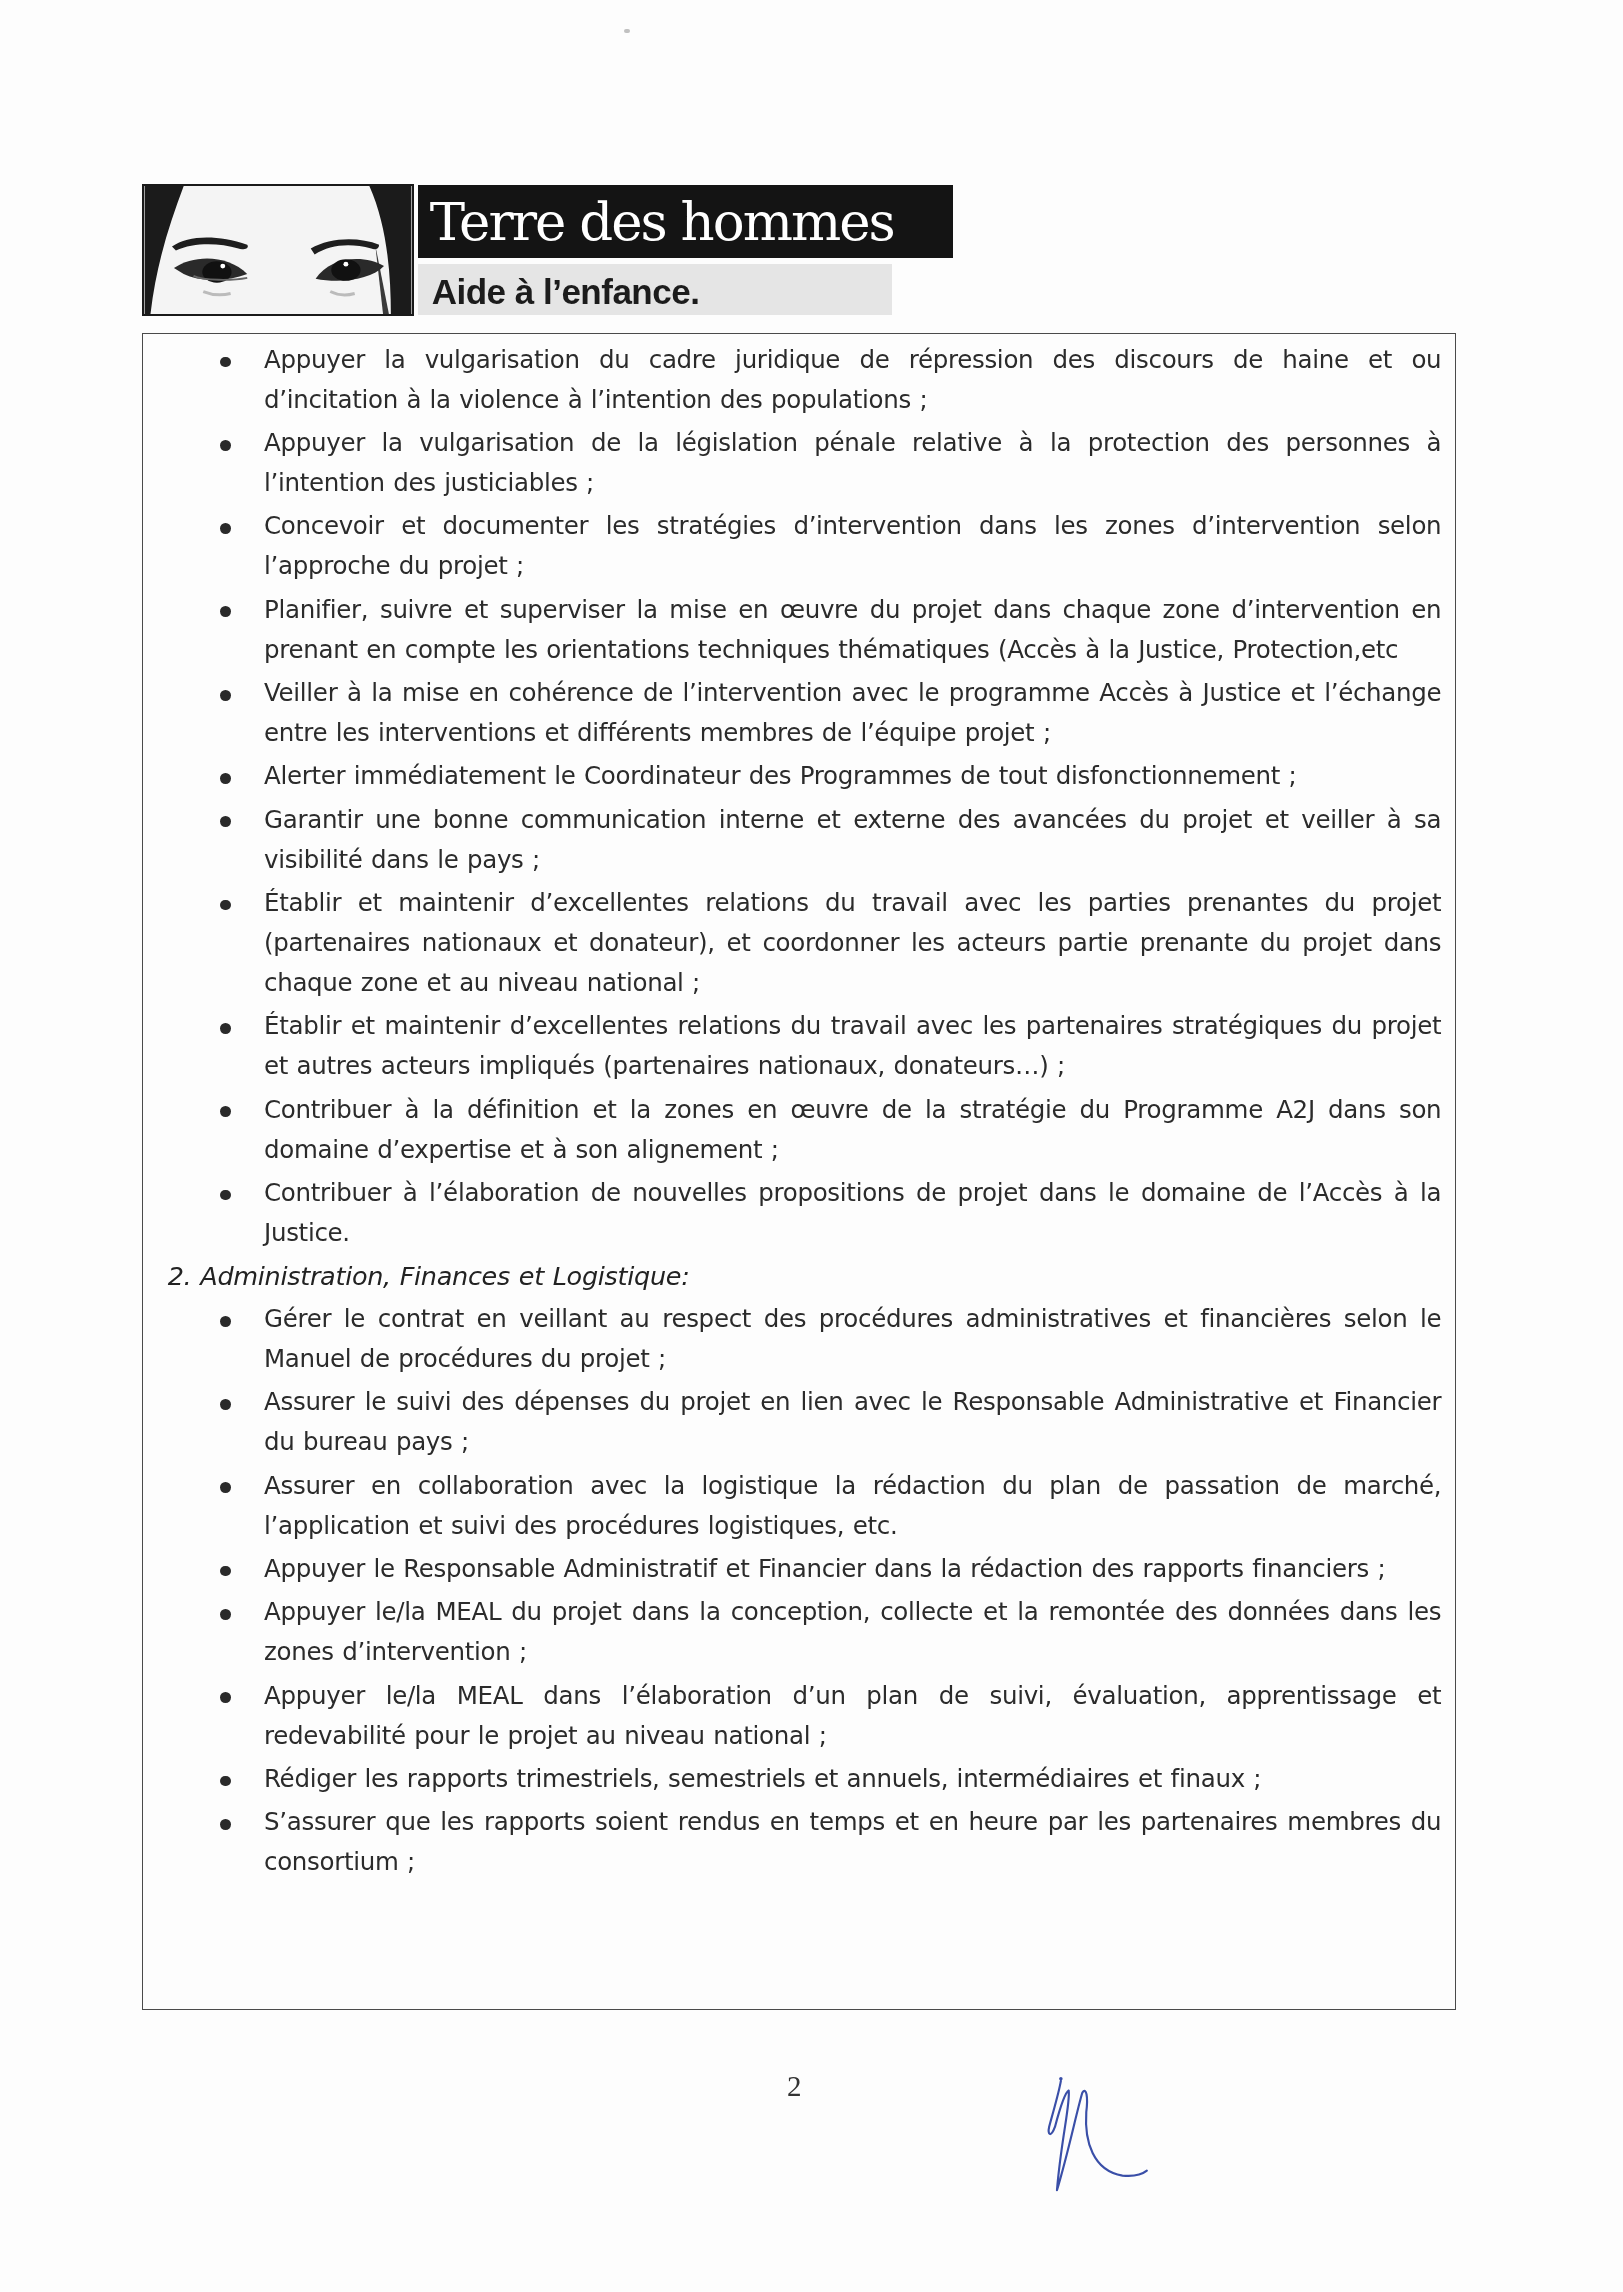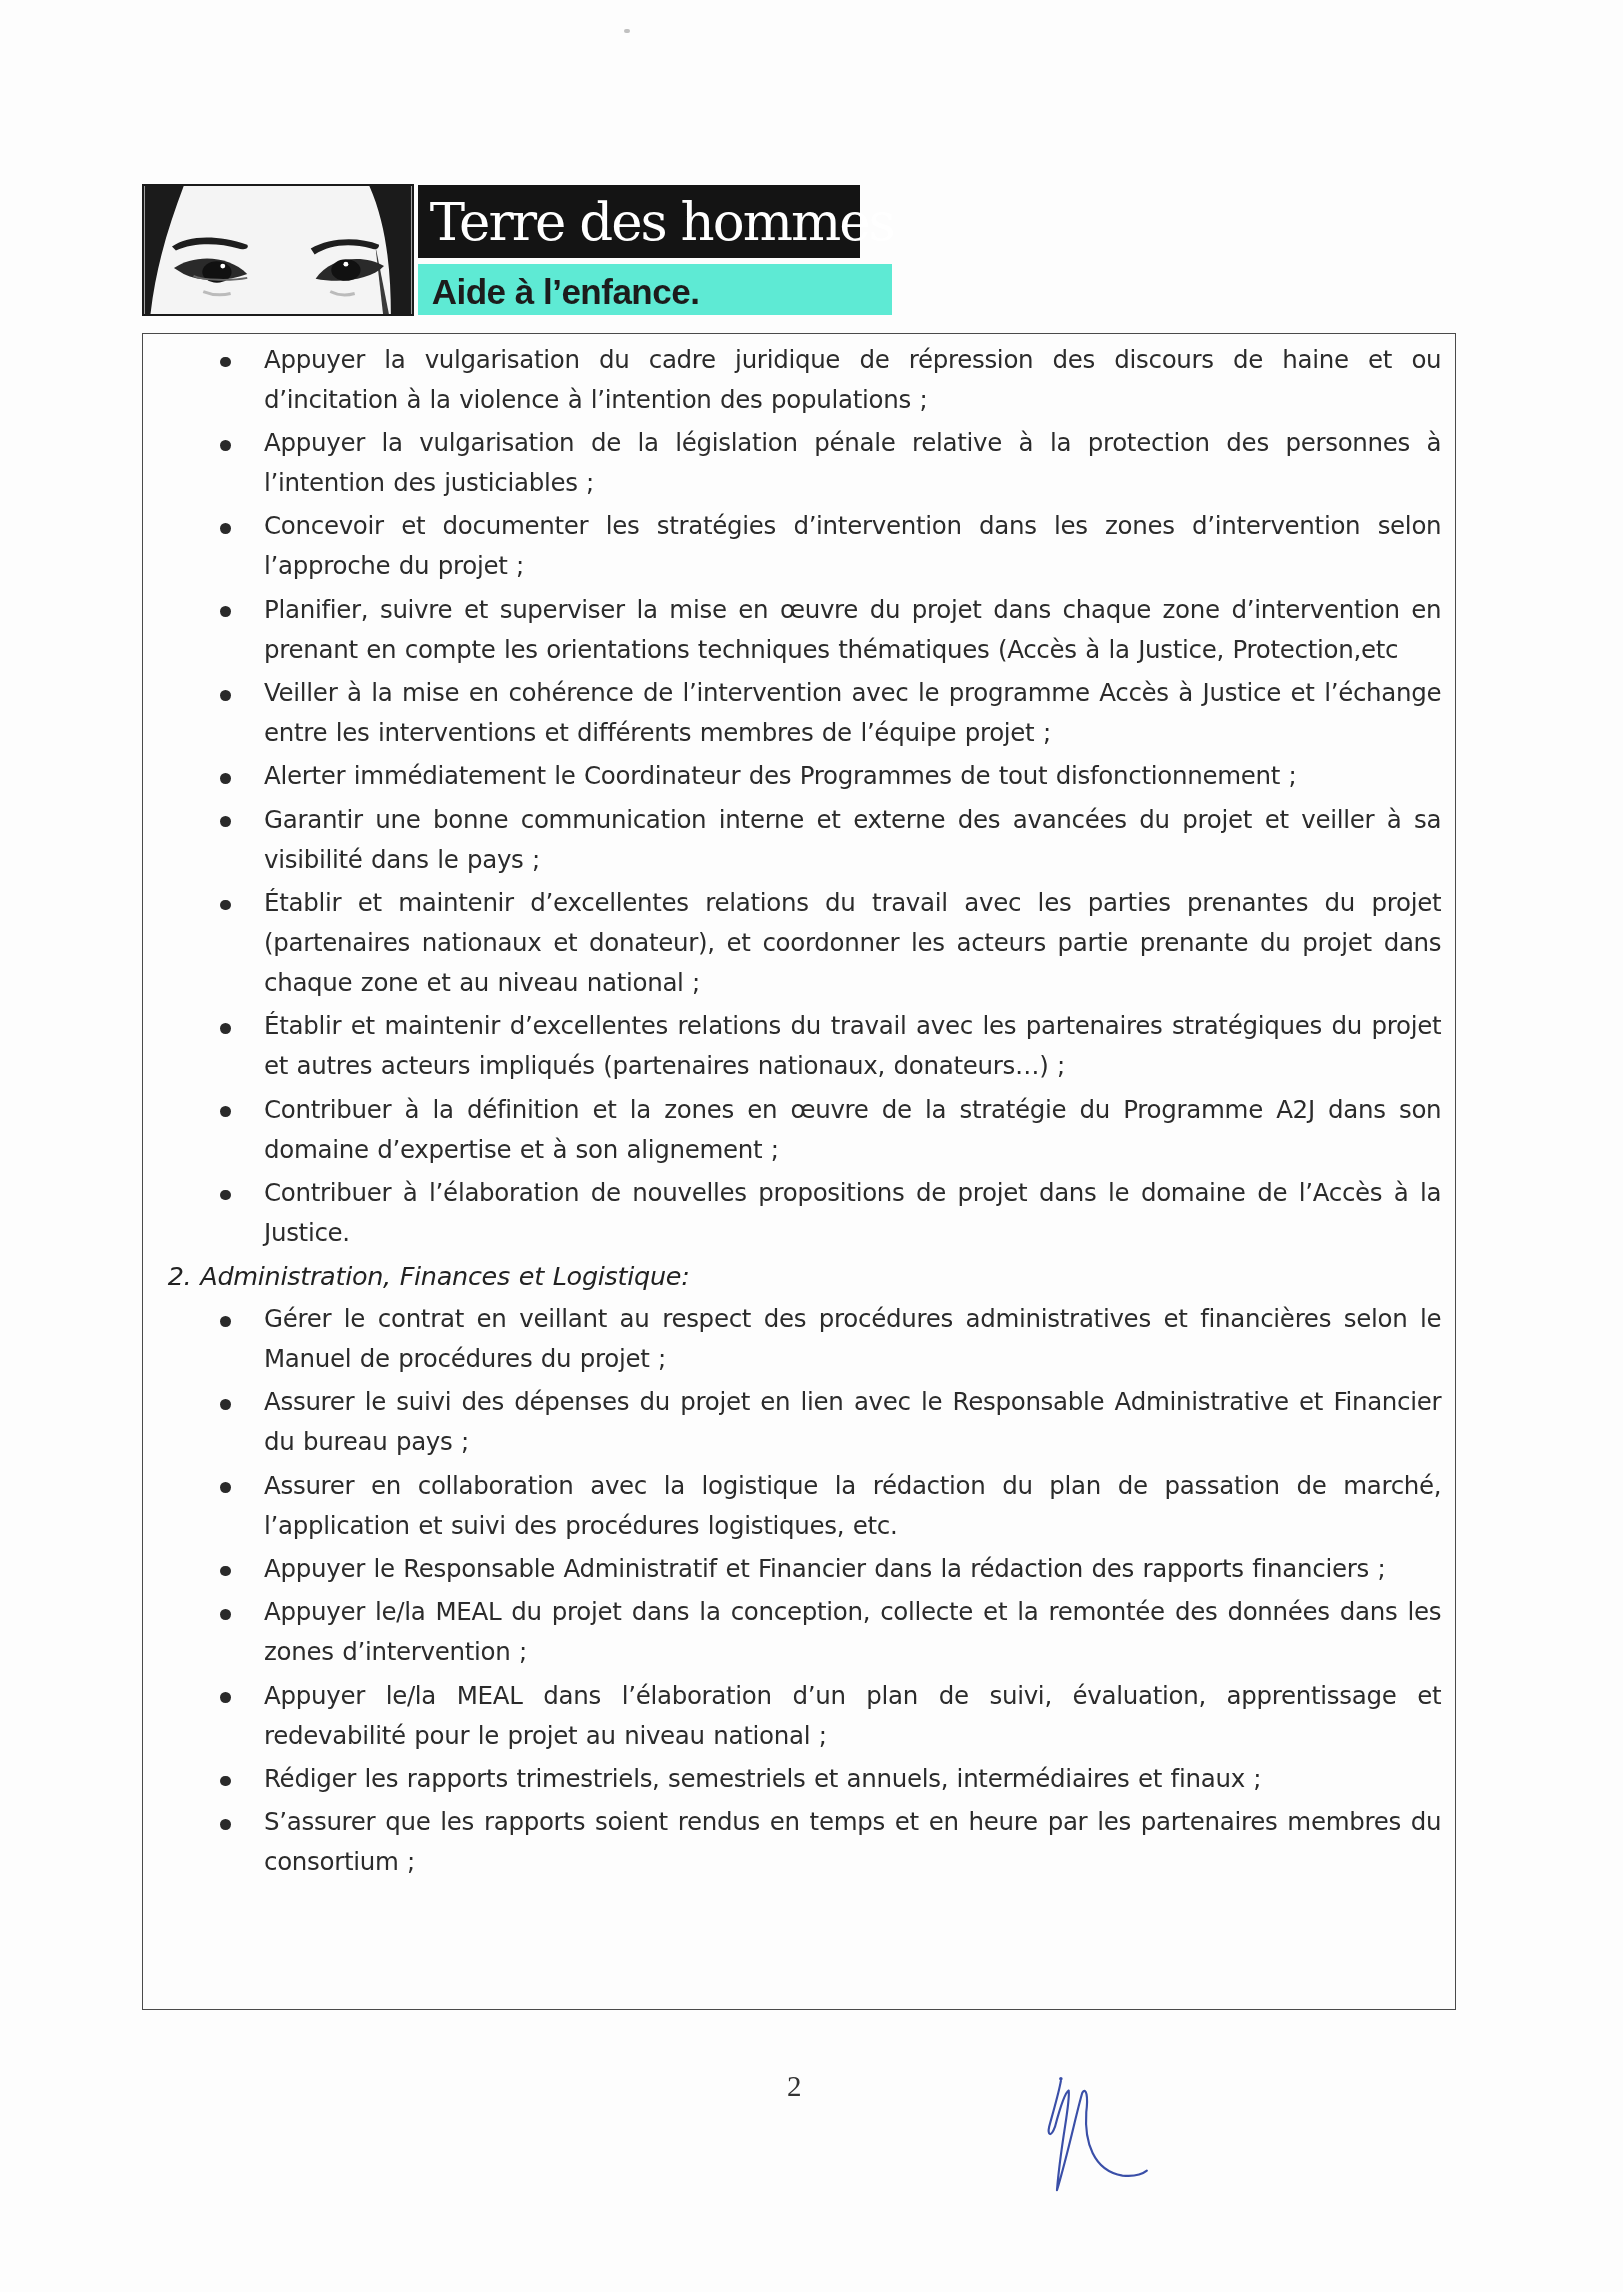--- a/index.html
+++ b/index.html
@@ -16,32 +16,32 @@
     width: 751px; height: 132px;
   }
   .logo-photo {
     position: absolute; left: 0; top: 0; width: 272px; height: 132px;
     background: #f2f2f2;
     border: 2px solid #1a1a1a; box-sizing: border-box;
     overflow: hidden;
   }
   .logo-photo svg { display: block; }
   .logo-title {
-    position: absolute; left: 276px; top: 1px; width: 442px; height: 73px;
+    position: absolute; left: 276px; top: 1px; width: 535px; height: 73px;
     background: #141414;
     color: #ffffff;
     font-family: "DejaVu Serif", "Liberation Serif", serif;
     font-size: 53px; line-height: 73px;
     padding-left: 11.8px; box-sizing: border-box;
     letter-spacing: -2px;
     white-space: nowrap;
   }
   .logo-subtitle {
     position: absolute; left: 276px; top: 80px; width: 474px; height: 51px;
-    background: #5eead4;
+    background: #e5e5e5;
     color: #1c1c1c;
     font-family: "Liberation Sans", sans-serif;
     font-weight: bold;
     font-size: 35px; line-height: 55px;
     padding-left: 13.7px; box-sizing: border-box;
     letter-spacing: -0.5px;
   }
   .content-box {
     position: absolute; left: 142px; top: 333px;
     width: 1314px; height: 1677px;

